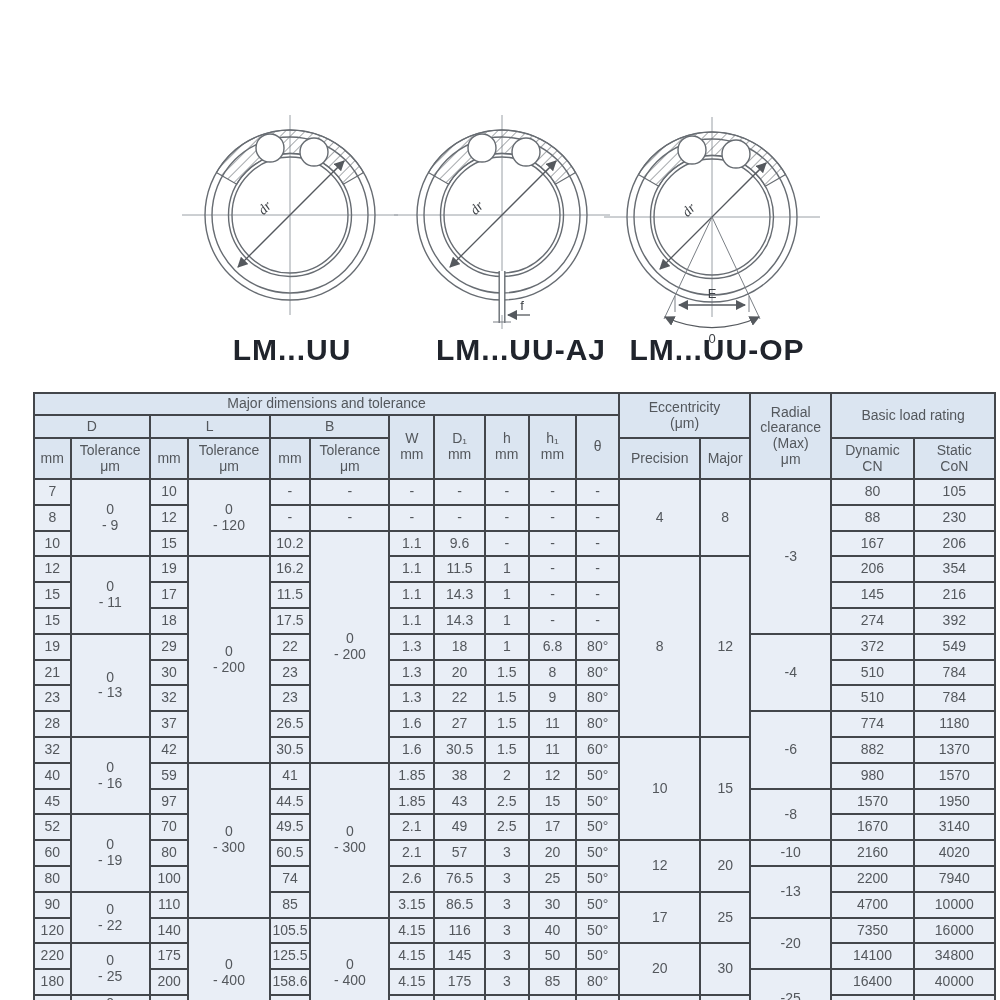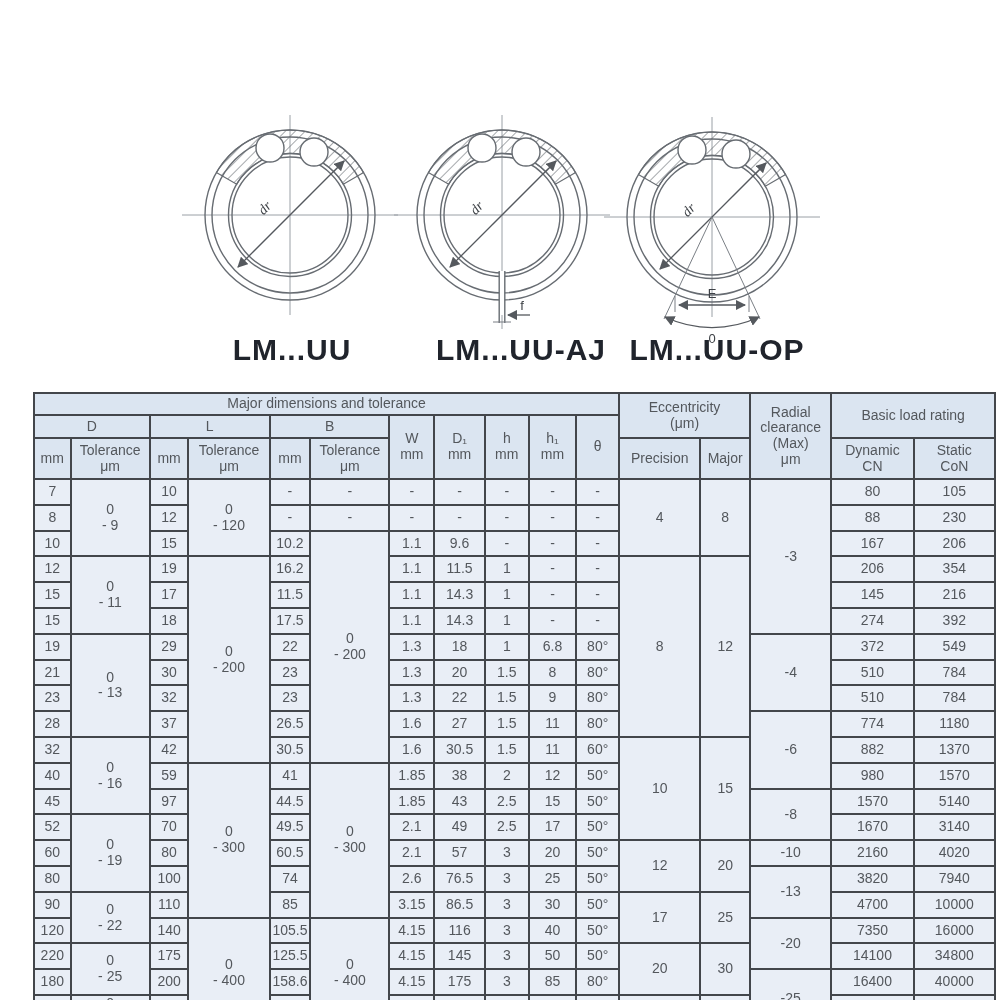--- a/index.html
+++ b/index.html
@@ -336,21 +336,21 @@
           <td>45</td>
           <td>97</td>
           <td>44.5</td>
           <td>1.85</td>
           <td>43</td>
           <td>2.5</td>
           <td>15</td>
           <td>50°</td>
           <td rowspan="2">-8</td>
           <td>1570</td>
-          <td>5140</td>
+          <td>1950</td>
         </tr>
         <tr>
           <td>52</td>
           <td rowspan="3">0
 - 19</td>
           <td>70</td>
           <td>49.5</td>
           <td>2.1</td>
           <td>49</td>
           <td>2.5</td>
@@ -377,21 +377,21 @@
         <tr>
           <td>80</td>
           <td>100</td>
           <td>74</td>
           <td>2.6</td>
           <td>76.5</td>
           <td>3</td>
           <td>25</td>
           <td>50°</td>
           <td rowspan="2">-13</td>
-          <td>3820</td>
+          <td>2200</td>
           <td>7940</td>
         </tr>
         <tr>
           <td>90</td>
           <td rowspan="2">0
 - 22</td>
           <td>110</td>
           <td>85</td>
           <td>3.15</td>
           <td>86.5</td>

